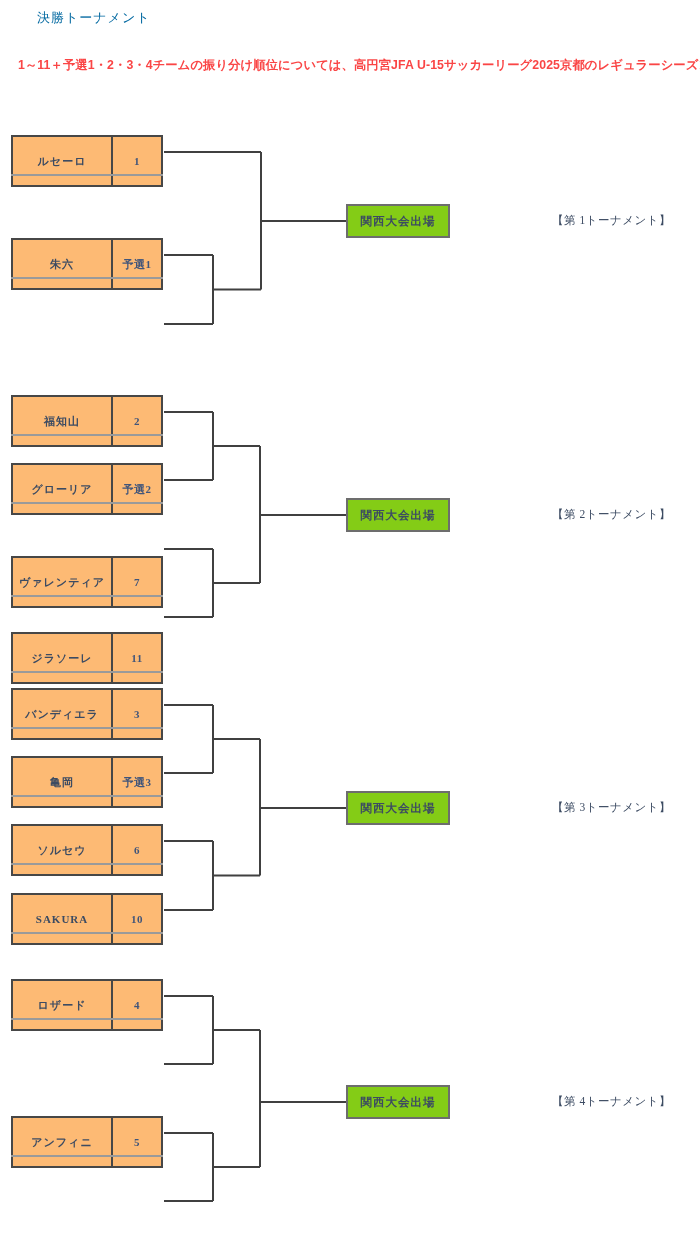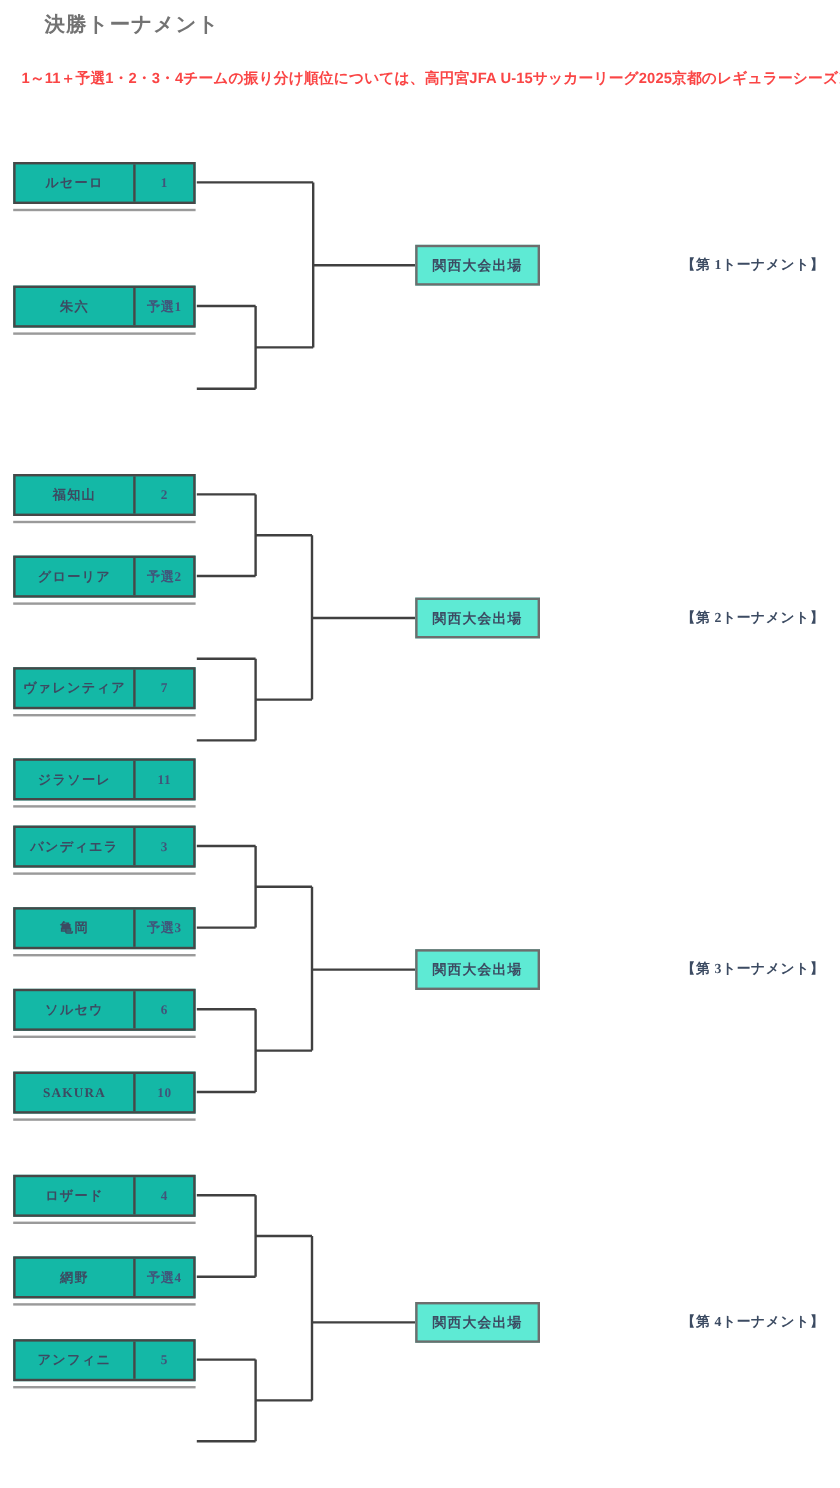--- a/index.html
+++ b/index.html
@@ -1,43 +1,43 @@
 <!DOCTYPE html>
 <html><head>
 <meta charset="utf-8">
 <style>
   html,body{margin:0;padding:0;background:#ffffff;}
   #page{position:relative;width:700px;height:1240px;background:#ffffff;overflow:hidden;
         font-family:"Liberation Serif","DejaVu Serif",serif;}
 
-  .page-title{position:absolute;left:37px;top:9px;font-size:17px;font-weight:bold;
-              color:#737373;letter-spacing:1px;}
+  .page-title{position:absolute;left:37px;top:9px;font-size:13px;font-weight:normal;
+              color:#0369a1;letter-spacing:1px;}
 
   .note{position:absolute;left:18px;top:57px;font-size:12.3px;font-weight:bold;
         color:#fa4545;white-space:nowrap;letter-spacing:0.1px;
         font-family:"Liberation Sans","DejaVu Sans",sans-serif;}
 
   svg.lines{position:absolute;left:0;top:0;pointer-events:none;}
 
-  .tbox{position:absolute;left:11px;width:152px;height:35px;box-sizing:border-box;
-        border:2px solid #474747;background:#14b8a6;display:flex;align-items:stretch;}
+  .tbox{position:absolute;left:11px;width:152px;height:52px;box-sizing:border-box;
+        border:2px solid #474747;background:#fdba74;display:flex;align-items:stretch;}
   .tbox::after{content:"";position:absolute;left:-2px;top:37px;width:152px;height:0;
         border-top:2px solid #9a9a9a;}
   .tbox .name{flex:0 0 98px;border-right:2px solid #474747;display:flex;
         align-items:center;justify-content:center;font-size:11px;letter-spacing:1px;
         color:#3c4b62;font-weight:bold;}
   .tbox .seed{flex:1 1 auto;display:flex;align-items:center;justify-content:center;
         font-size:11px;color:#41557a;font-weight:bold;letter-spacing:0.5px;}
 
   .kbox{position:absolute;left:346px;width:104px;height:34px;box-sizing:border-box;
-        border:2px solid #6d6d6d;background:#5eead4;display:flex;align-items:center;
+        border:2px solid #6d6d6d;background:#84cc16;display:flex;align-items:center;
         justify-content:center;font-size:11.5px;color:#3c4b62;font-weight:bold;
         letter-spacing:1px;}
 
-  .tlabel{position:absolute;left:568px;width:120px;font-size:11.5px;font-weight:bold;
+  .tlabel{position:absolute;left:552px;width:120px;font-size:11.5px;font-weight:normal;
         color:#3c4b62;letter-spacing:0.5px;white-space:nowrap;}
 </style>
 </head>
 <body>
 
 <div id="page">
 
   <div class="page-title">決勝トーナメント</div>
   <div class="note">1～11＋予選1・2・3・4チームの振り分け順位については、高円宮JFA U-15サッカーリーグ2025京都のレギュラーシーズンの順位を反映する</div>
 
@@ -96,24 +96,20 @@
     <div class="name">SAKURA</div>
     <div class="seed">10</div>
   </div>
   <div class="kbox" style="top:791px">関西大会出場</div>
   <div class="tlabel" style="top:800px">【第 3トーナメント】</div>
 
   <div class="tbox" style="top:979px">
     <div class="name">ロザード</div>
     <div class="seed">4</div>
   </div>
-  <div class="tbox" style="top:1047px">
-    <div class="name">網野</div>
-    <div class="seed">予選4</div>
-  </div>
   <div class="tbox" style="top:1116px">
     <div class="name">アンフィニ</div>
     <div class="seed">5</div>
   </div>
   <div class="kbox" style="top:1085px">関西大会出場</div>
   <div class="tlabel" style="top:1094px">【第 4トーナメント】</div>
 
 </div>
 
 </body></html>

